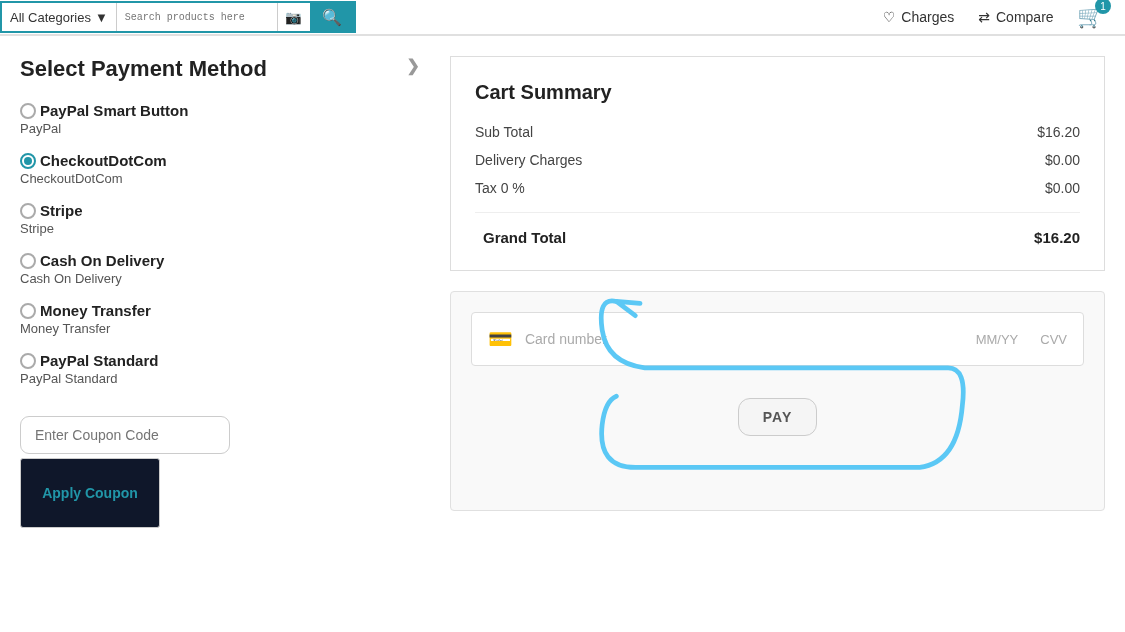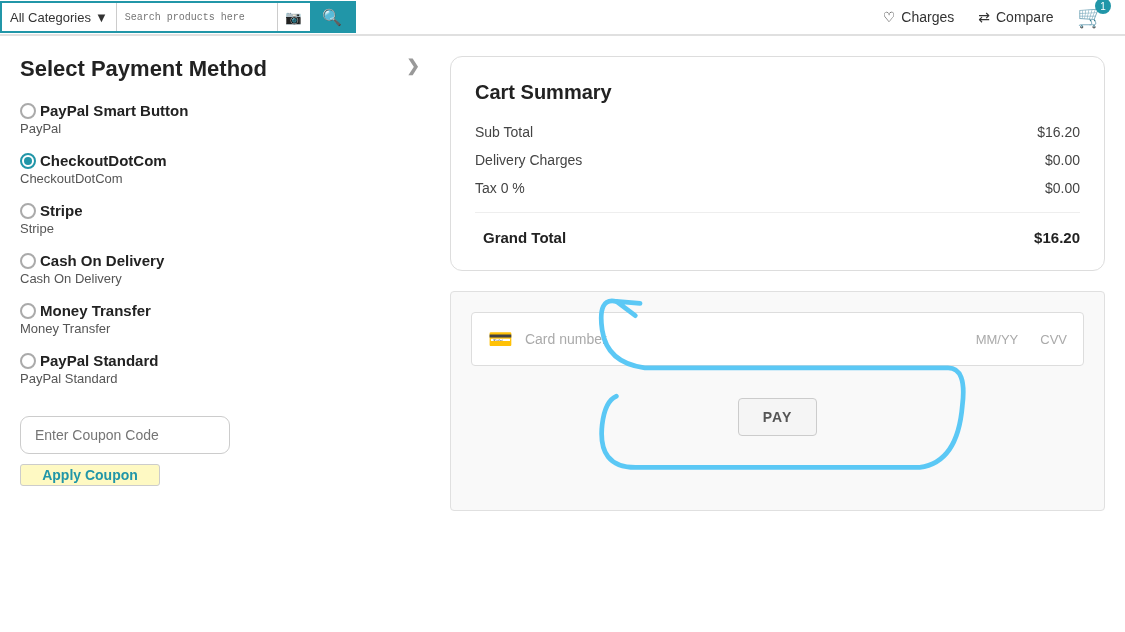--- a/index.html
+++ b/index.html
@@ -180,45 +180,45 @@
       border: 1px solid #ccc;
       border-radius: 9px;
       padding: 10px 14px;
       width: 210px;
       font-size: 14px;
       color: #999;
       outline: none;
     }
     .apply-coupon-btn {
       display: inline-block;
-      margin-top: 10px;
+      margin-top: 4px;
       border: 1px solid #ccc;
-      background: #fef9c3;
+      background: #0f172a;
       color: #2196a8;
       font-size: 14px;
       font-weight: bold;
-      padding: 2px 20px;
+      padding: 26px 20px;
       cursor: pointer;
       border-radius: 3px;
       width: 140px;
       text-align: center;
     }
 
     
     .right-panel {
       flex: 1;
       display: flex;
       flex-direction: column;
       gap: 20px;
     }
 
     
     .cart-summary-box {
       border: 1px solid #ddd;
-      border-radius: 12px;
+      border-radius: 0;
       padding: 24px;
       background: #fff;
     }
     .cart-summary-title {
       font-size: 20px;
       font-weight: bold;
       color: #222;
       margin-bottom: 20px;
     }
     .summary-row {
@@ -280,21 +280,21 @@
       margin-left: 10px;
     }
     .pay-button-area {
       display: flex;
       justify-content: center;
       align-items: center;
       padding: 16px;
     }
     .pay-button {
       border: 1px solid #ccc;
-      border-radius: 4px;
+      border-radius: 12px;
       padding: 10px 24px;
       background: #f5f5f5;
       font-size: 14px;
       font-weight: bold;
       color: #555;
       cursor: pointer;
       letter-spacing: 1px;
     }
 
     

